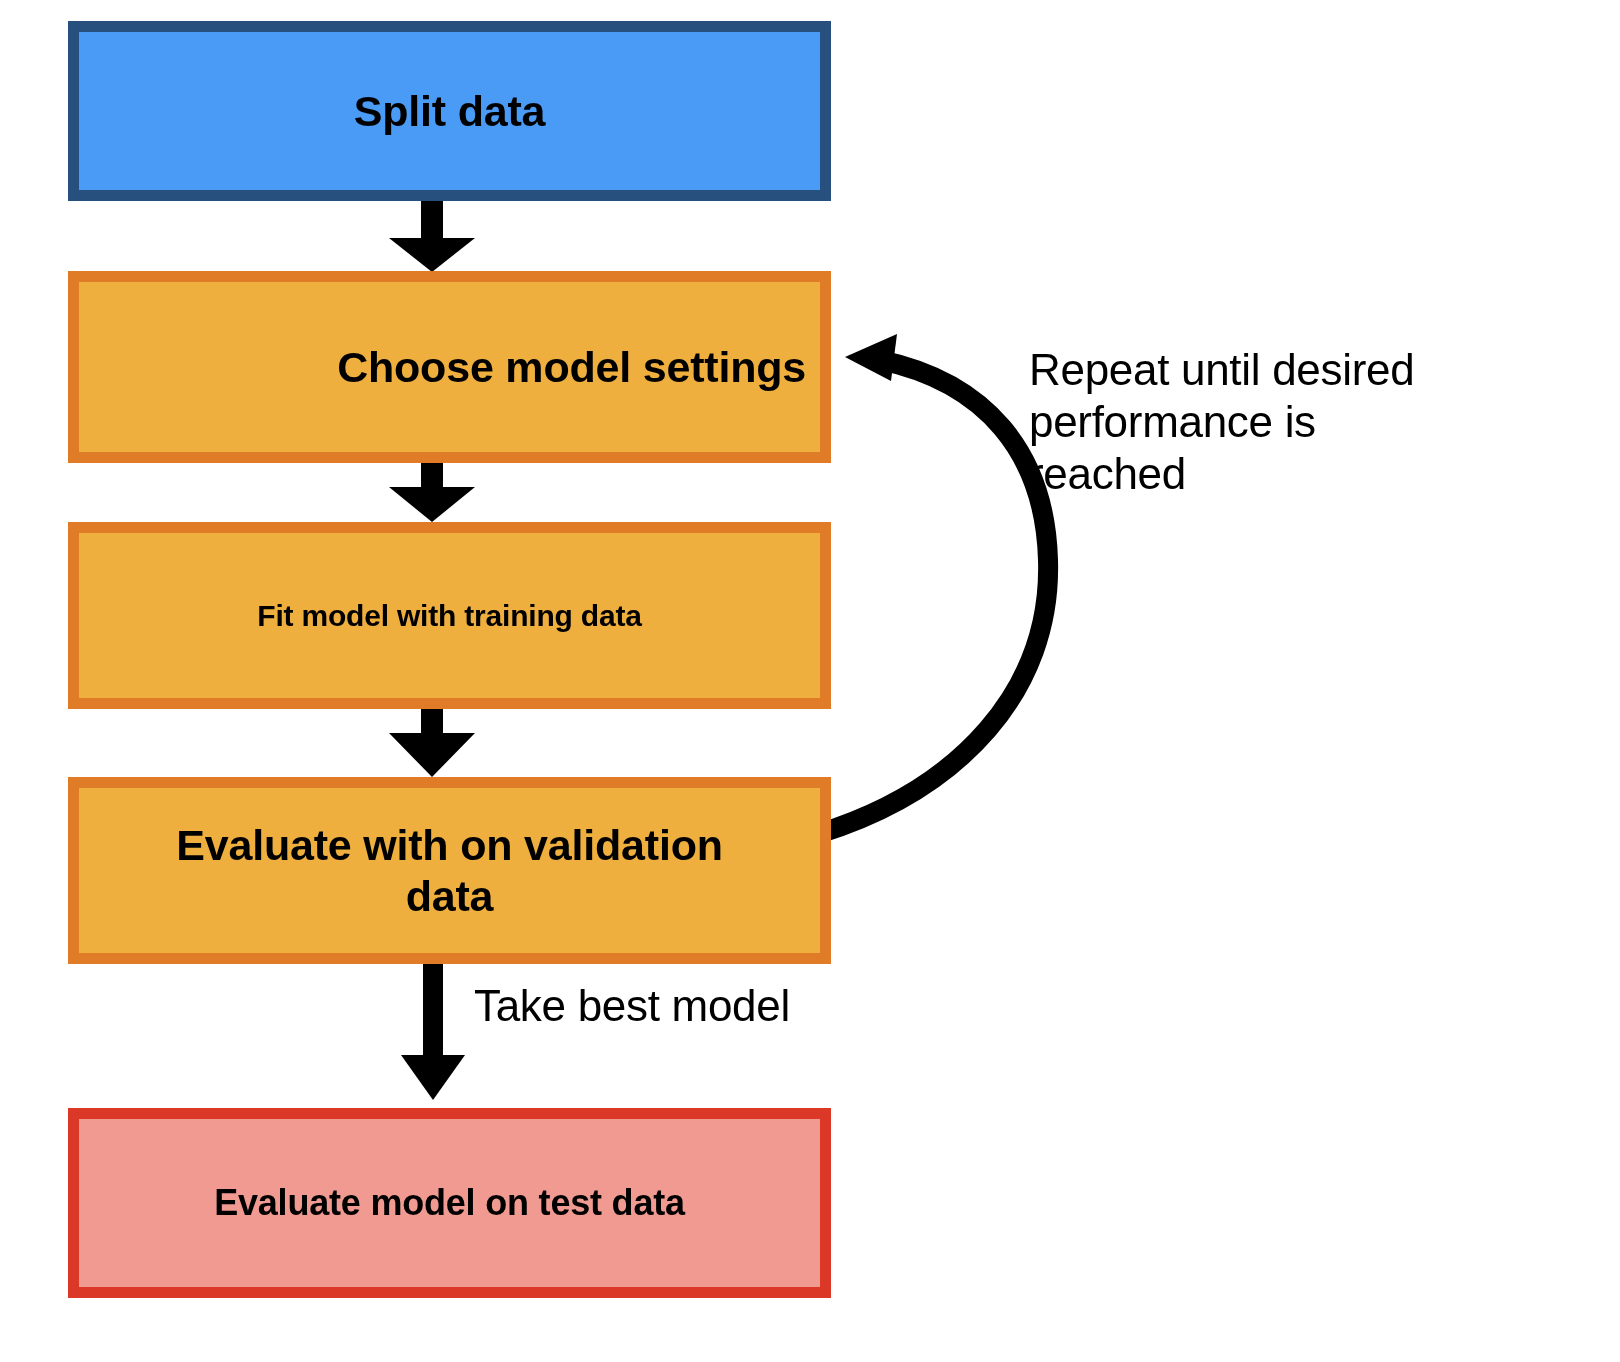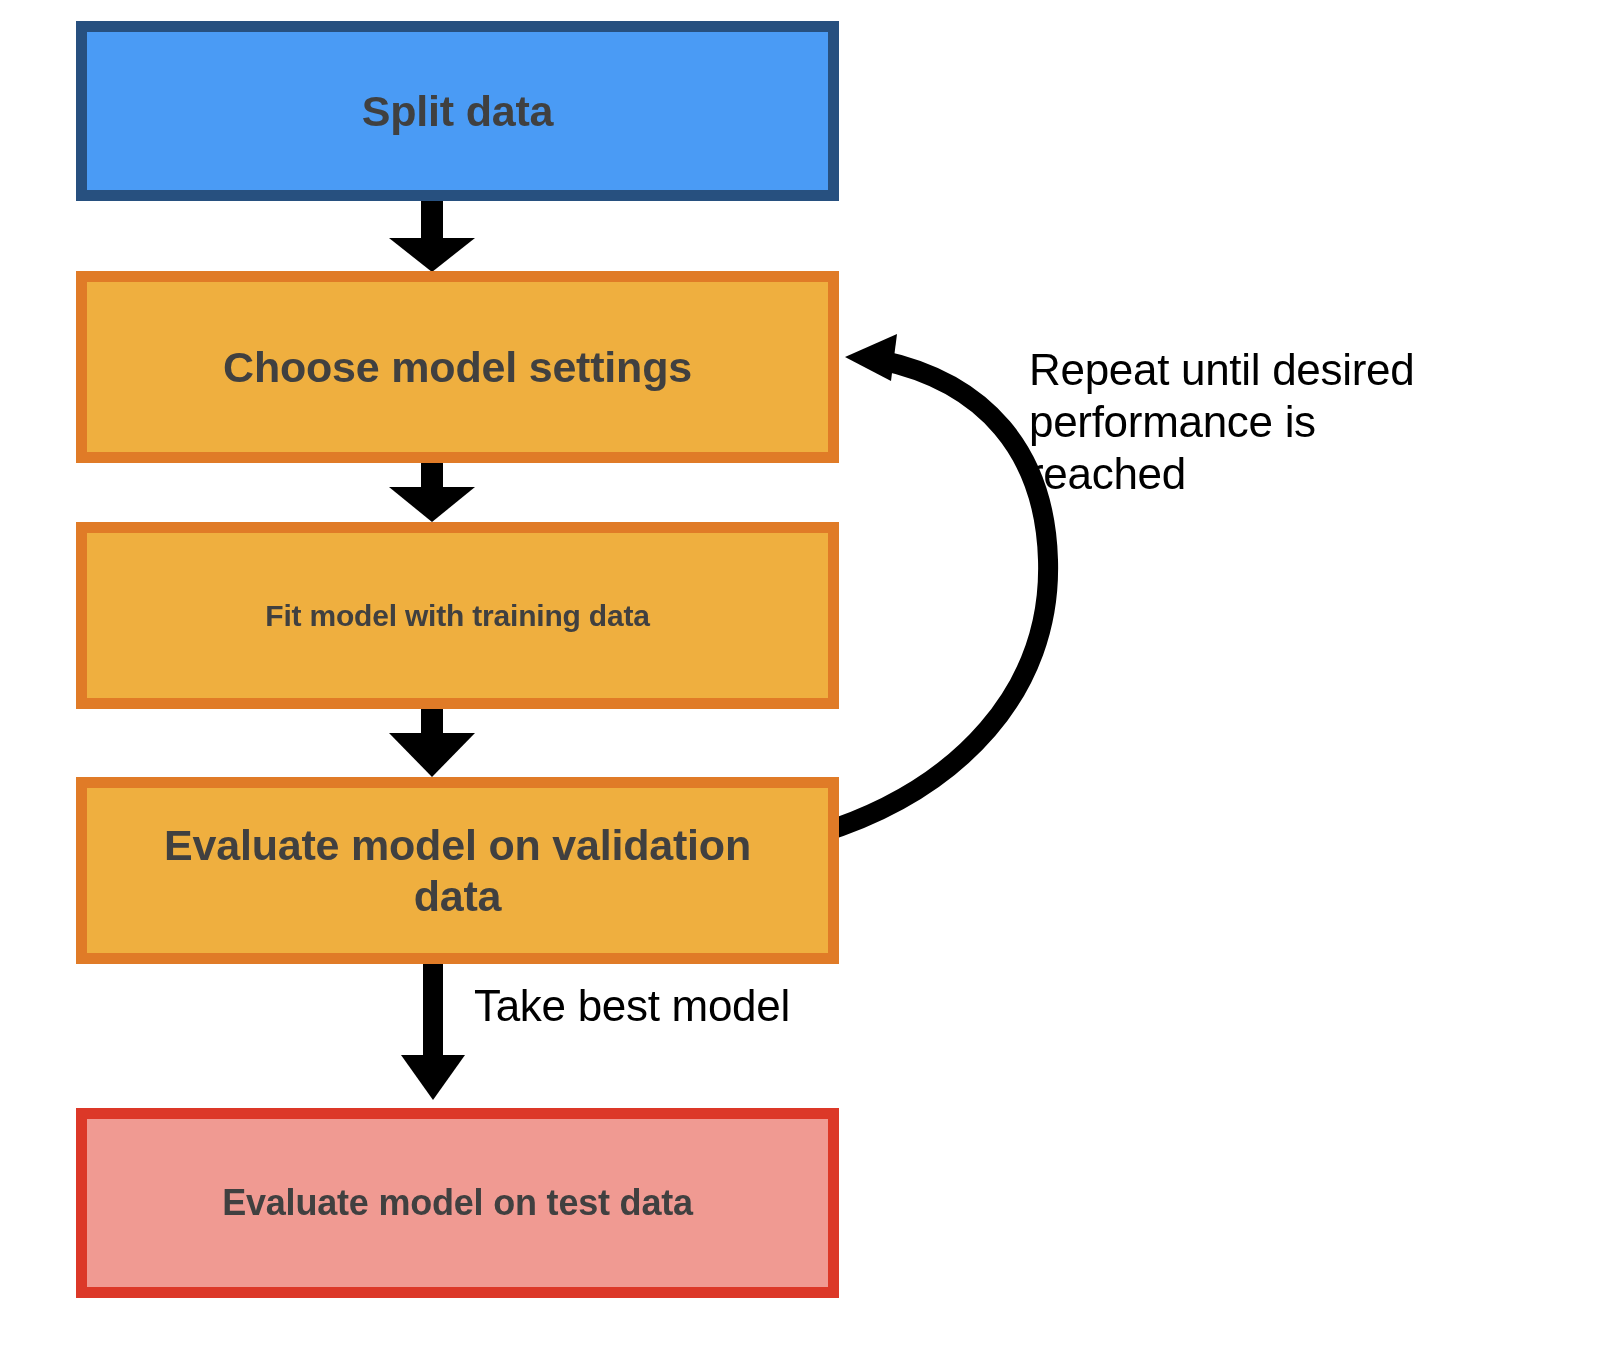--- a/index.html
+++ b/index.html
@@ -19,24 +19,23 @@
     overflow: hidden;
   }
   .node {
     position: absolute;
     box-sizing: border-box;
     display: flex;
     align-items: center;
     justify-content: center;
     text-align: center;
     font-weight: bold;
-    color: #404040;
+    color: #000000;
     line-height: 1.18;
     letter-spacing: -0.2px;
-    margin-left: 8px;
   }
   .node-label {
     display: block;
     width: 100%;
     padding: 0 14px;
     box-sizing: border-box;
     white-space: pre-line;
   }
   .node-split {
     left: 68px;
@@ -48,20 +47,21 @@
     font-size: 43px;
   }
   .node-choose {
     left: 68px;
     top: 271px;
     width: 763px;
     height: 192px;
     background: #efaf3f;
     border: 11px solid #e07b27;
     font-size: 43px;
+    text-align: right;
   }
   .node-fit {
     left: 68px;
     top: 522px;
     width: 763px;
     height: 187px;
     background: #efaf3f;
     border: 11px solid #e07b27;
     font-size: 30px;
   }
@@ -152,21 +152,21 @@
 
   <div class="node node-choose">
     <span class="node-label">Choose model settings</span>
   </div>
 
   <div class="node node-fit">
     <span class="node-label">Fit model with training data</span>
   </div>
 
   <div class="node node-validate">
-    <span class="node-label">Evaluate model on validation
+    <span class="node-label">Evaluate with on validation
 data</span>
   </div>
 
   <div class="node node-test">
     <span class="node-label">Evaluate model on test data</span>
   </div>
 
   <div class="side-label label-repeat">Repeat until desired
 performance is
 reached</div>

